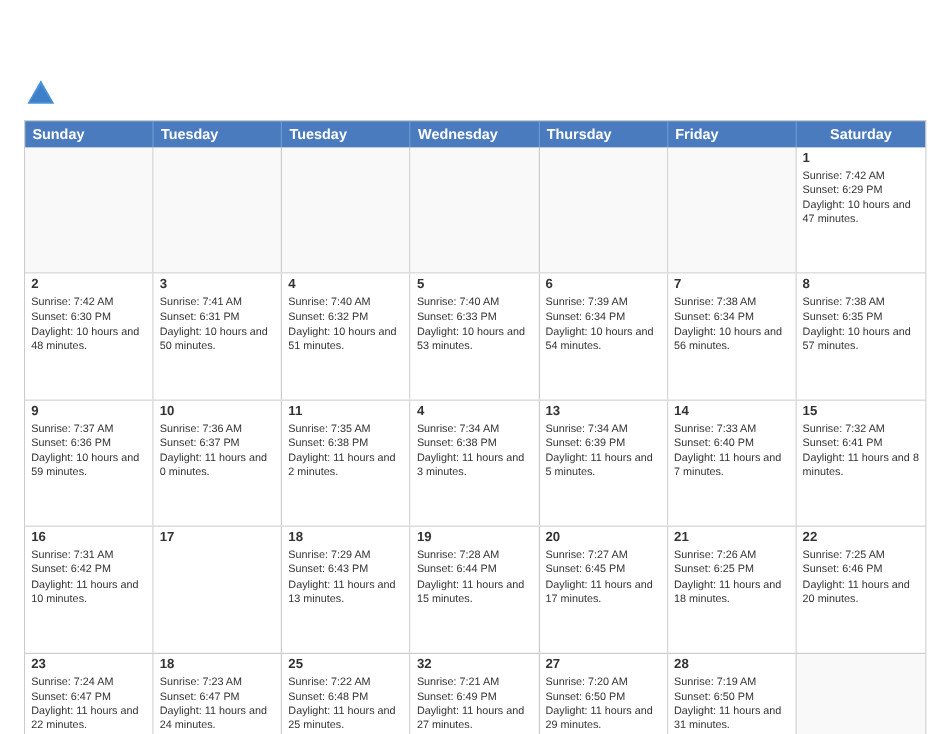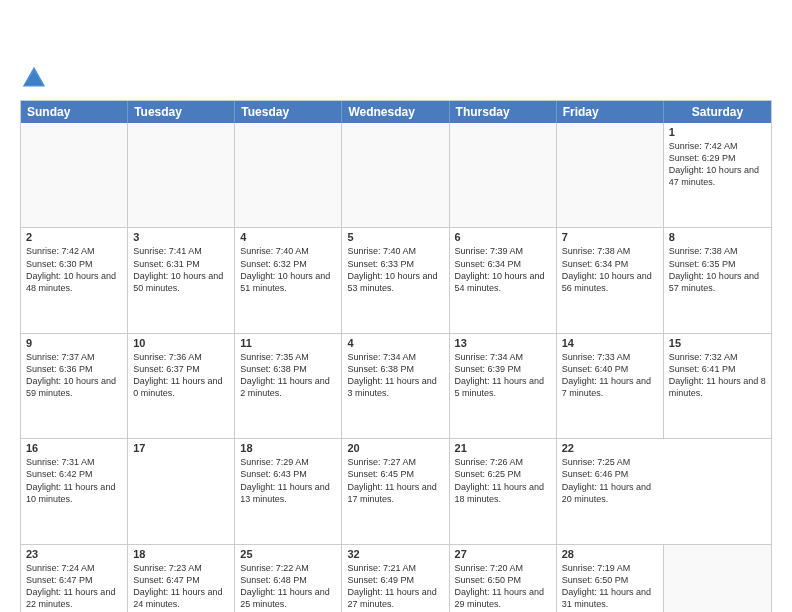--- a/index.html
+++ b/index.html
@@ -269,20 +269,27 @@
             <span class="day-number">17</span>
           </div>
           <div class="cal-cell">
             <span class="day-number">18</span>
             <div class="cell-info">Sunrise: 7:29 AM
 Sunset: 6:43 PM
 Daylight: 11 hours
 and 13 minutes.</div>
           </div>
           <div class="cal-cell">
+            <span class="day-number">19</span>
+            <div class="cell-info">Sunrise: 7:28 AM
+Sunset: 6:44 PM
+Daylight: 11 hours
+and 15 minutes.</div>
+          </div>
+          <div class="cal-cell">
             <span class="day-number">20</span>
             <div class="cell-info">Sunrise: 7:27 AM
 Sunset: 6:45 PM
 Daylight: 11 hours
 and 17 minutes.</div>
           </div>
           <div class="cal-cell">
             <span class="day-number">21</span>
             <div class="cell-info">Sunrise: 7:26 AM
 Sunset: 6:25 PM

